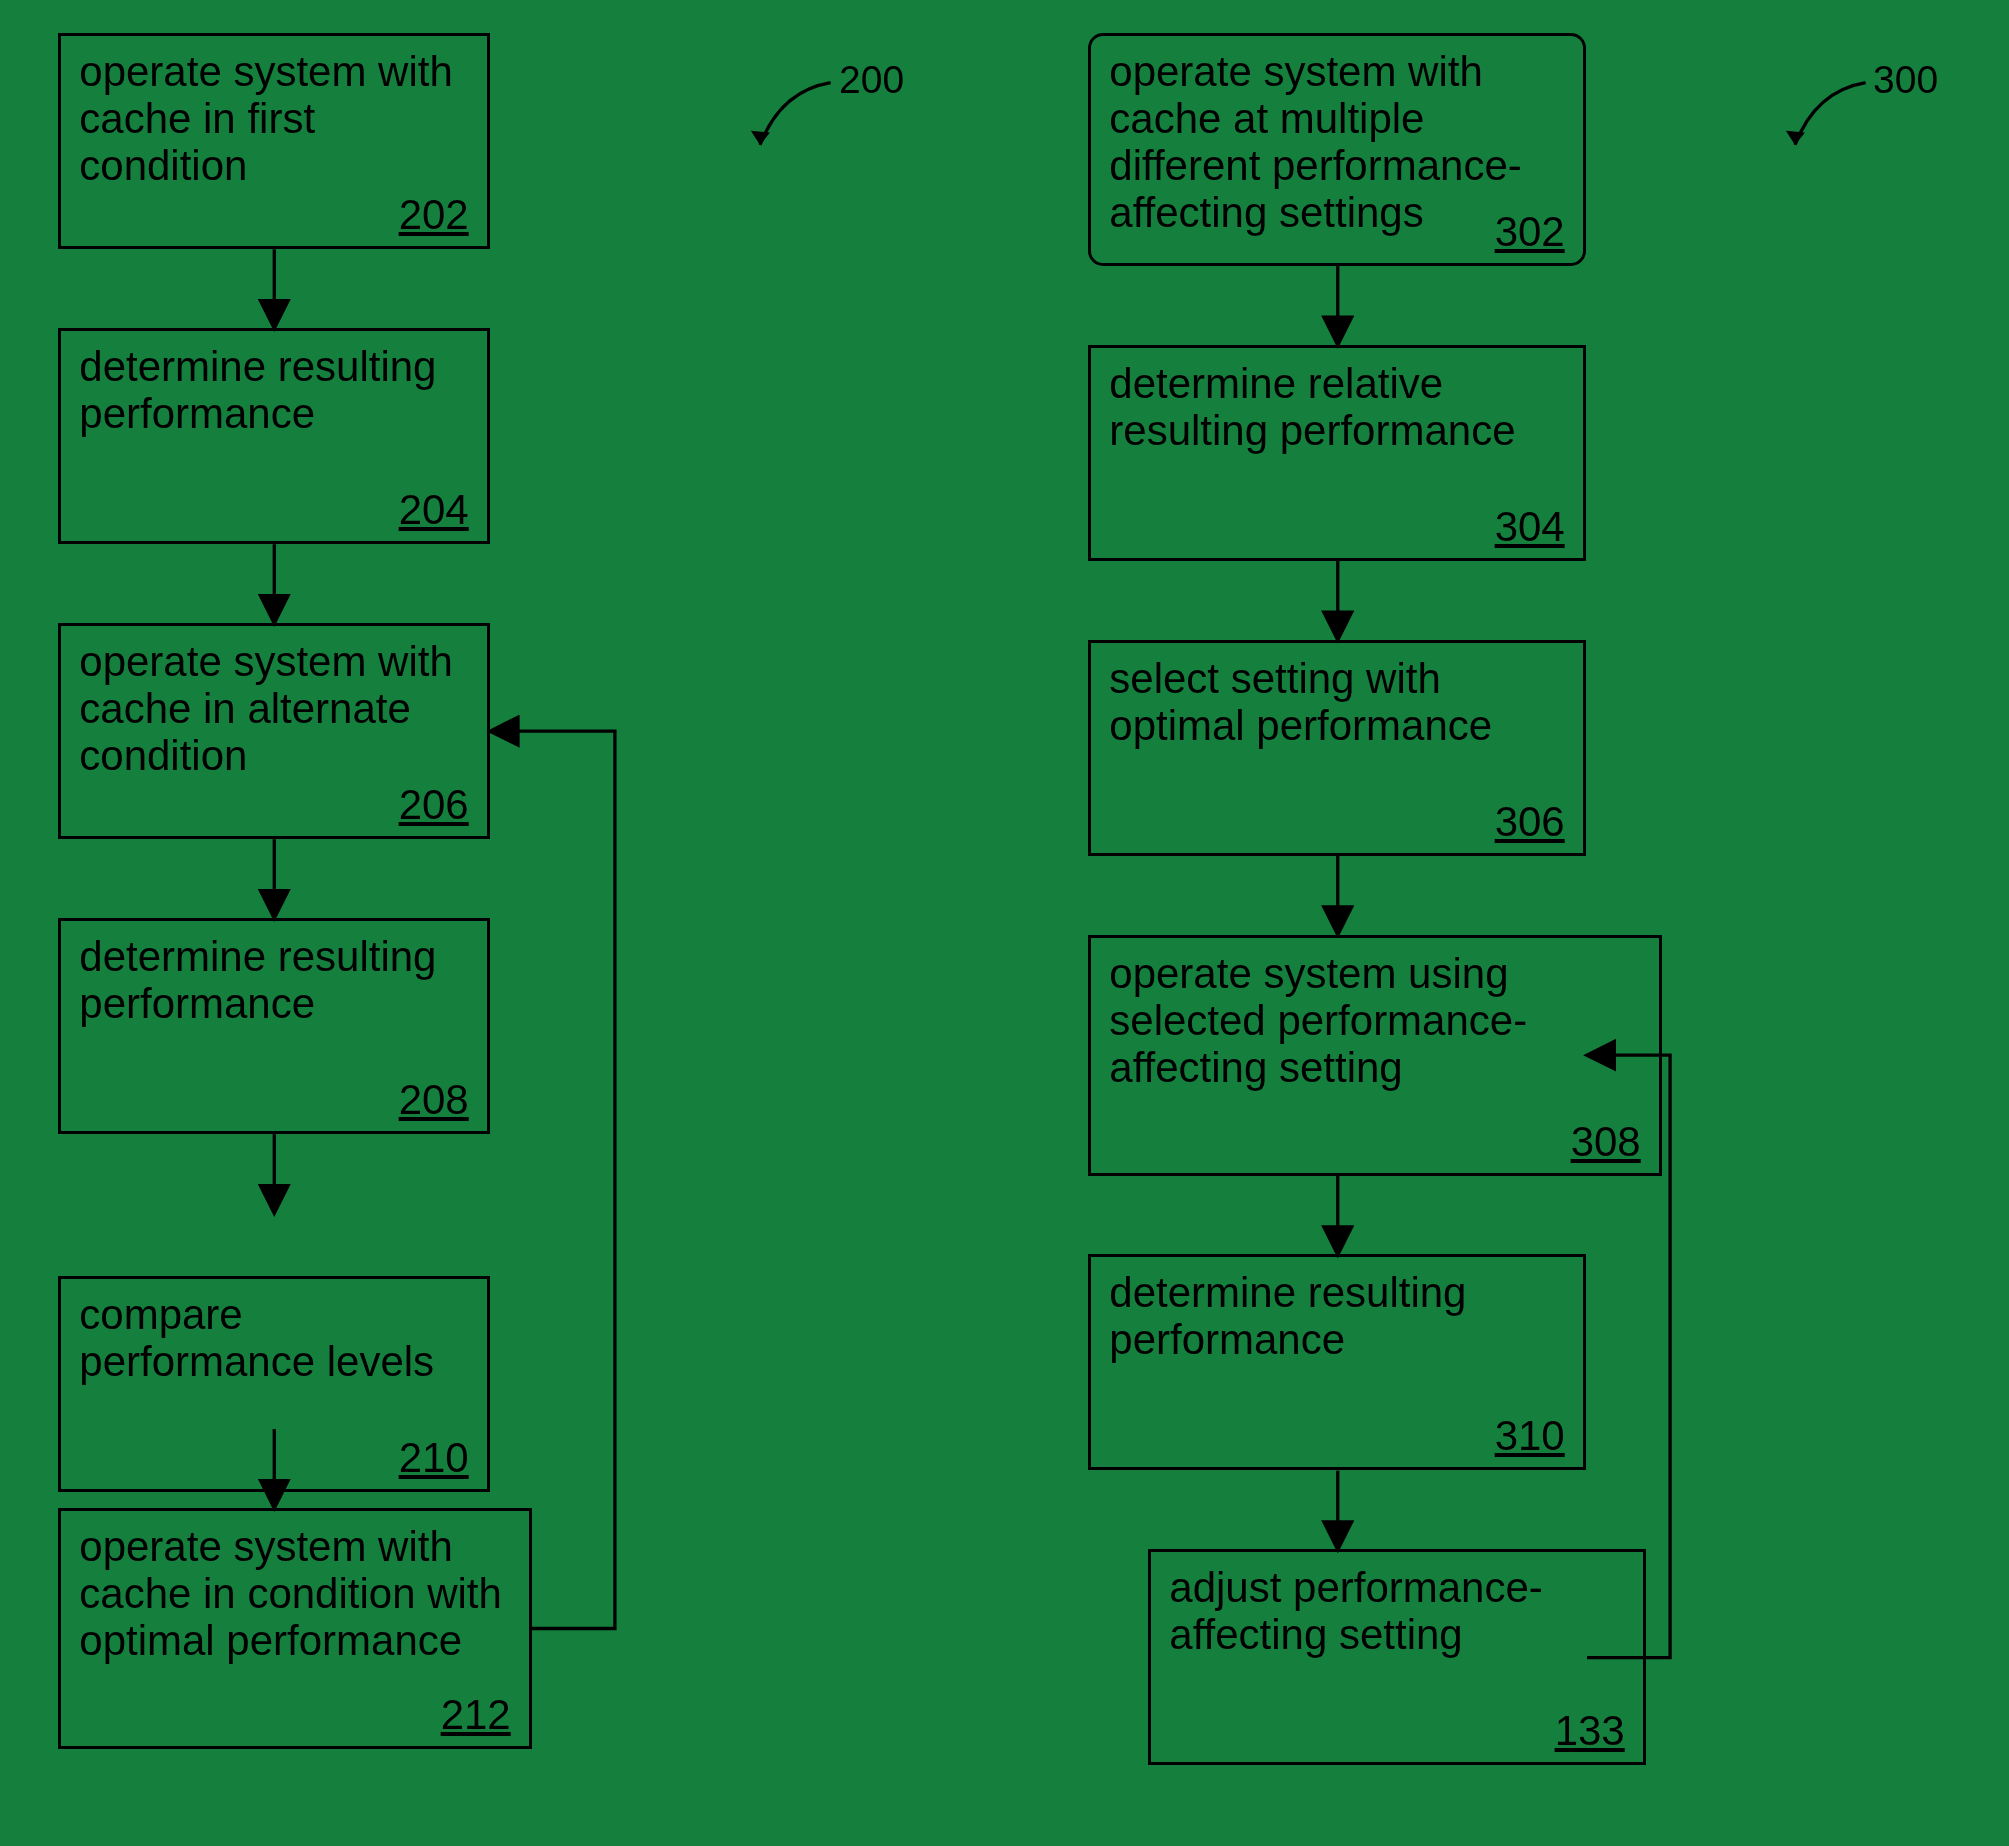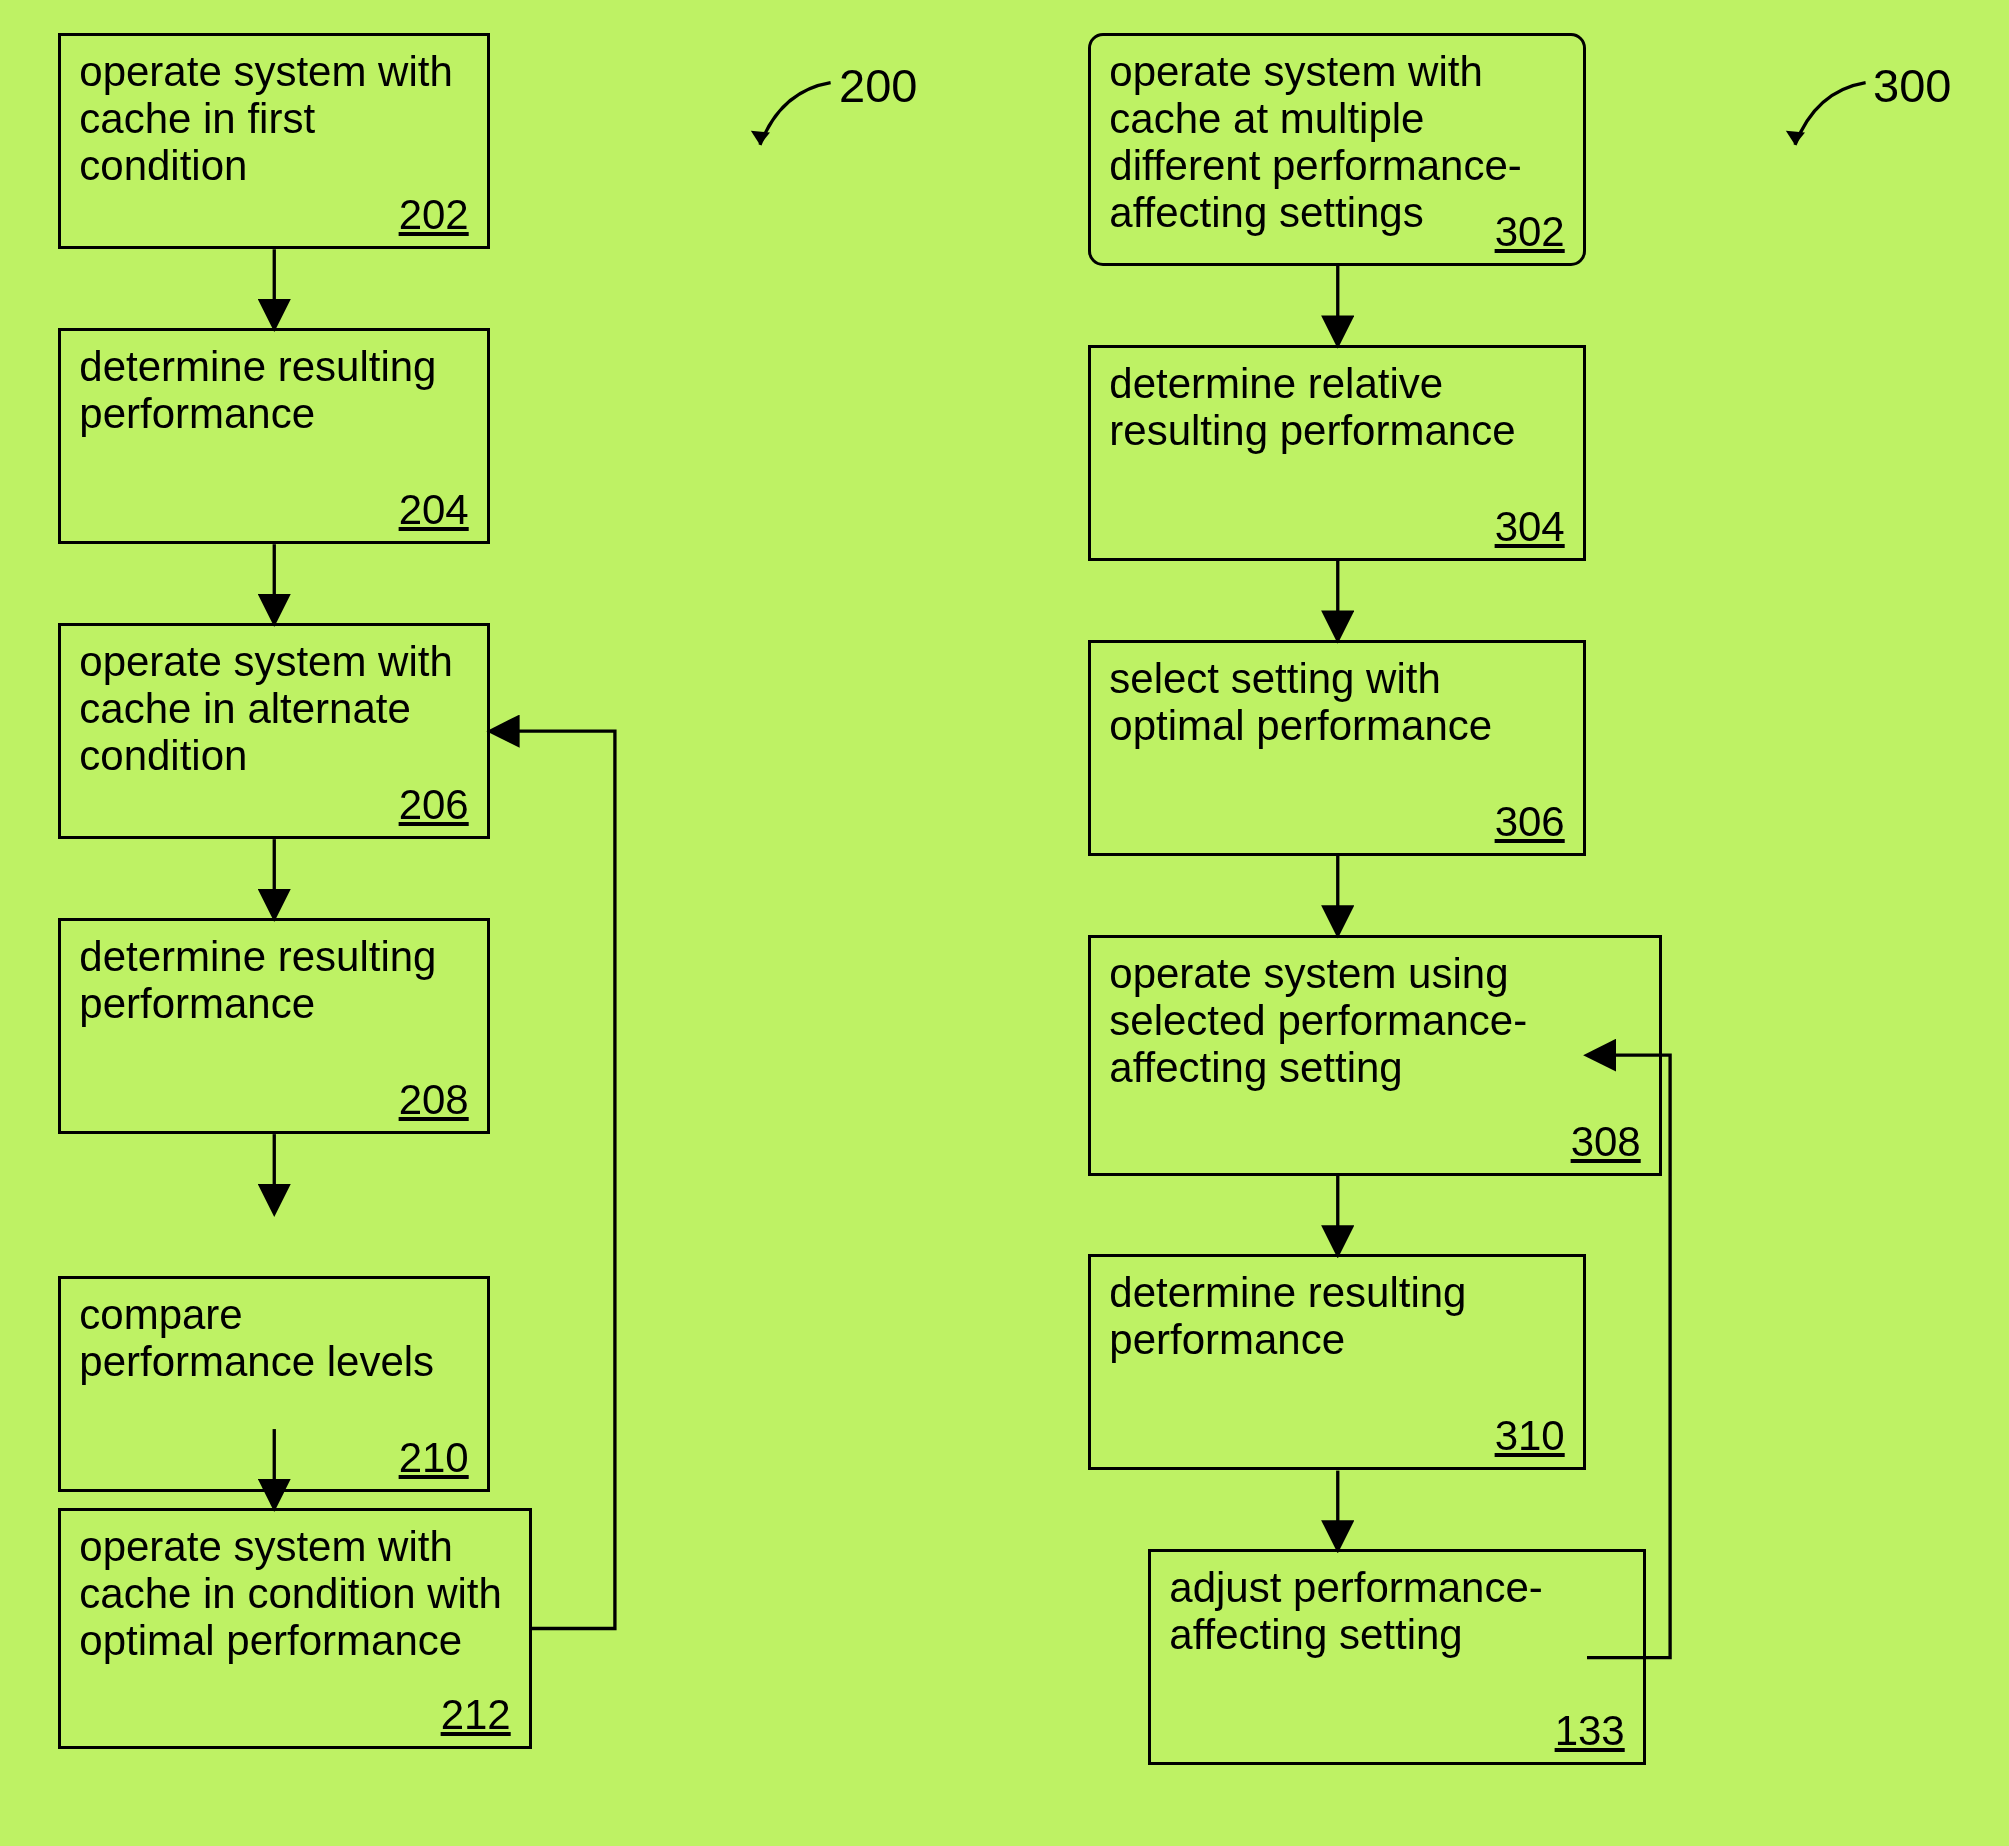--- a/index.html
+++ b/index.html
@@ -5,21 +5,21 @@
   html, body {
     margin: 0;
     padding: 0;
     background: #fff;
     font-family: Arial, Helvetica, sans-serif;
   }
   .canvas {
     position: relative;
     width: 2010px;
     height: 1847px;
-    background: #bef264;
+    background: #15803d;
   }
   .box {
     position: absolute;
     border: 3.3px solid #000;
     box-sizing: border-box;
     padding: 11.6px 18.3px 10px 18.3px;
     font-size: 42px;
     line-height: 1.12;
     color: #000;
   }
@@ -33,21 +33,21 @@
   .figlabel {
     position: absolute;
     font-size: 47px;
     color: #000;
   }
   .figlabel svg {
     display: block;
   }
   .figtext {
     position: absolute;
-    font-size: 47px;
+    font-size: 39px;
     color: #000;
   }
 </style>
 </head>
 <body>
 
 <div class="canvas">
 
   <div class="box" style="left:58px; top:33px; width:432px; height:216px;">
     <span>operate system with cache in first condition</span>

